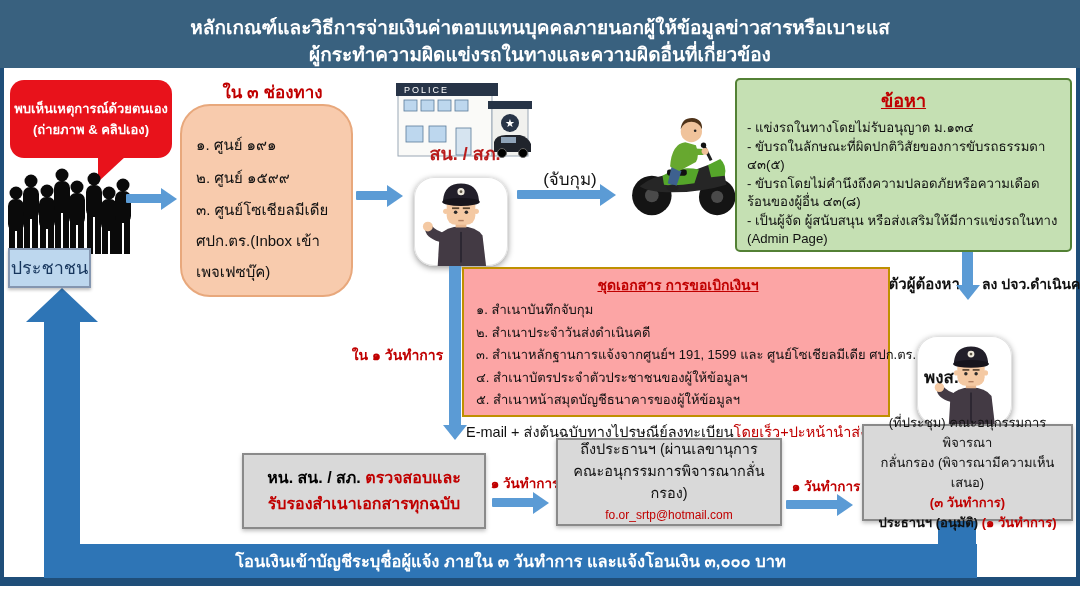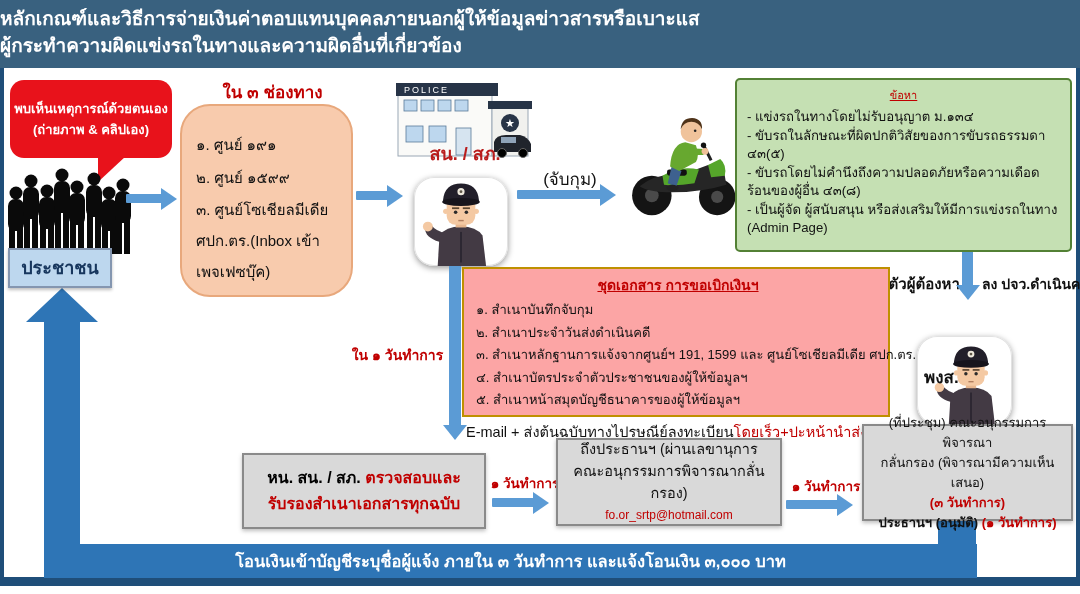--- a/index.html
+++ b/index.html
@@ -24,21 +24,21 @@
 </style>
 </head>
 <body>
 
 <div id="canvas">
 
   <div class="abs" style="left:0;top:66px;width:4px;height:520px;background:#1F4E79;"></div>
   <div class="abs" style="left:1076px;top:66px;width:4px;height:520px;background:#1F4E79;"></div>
   <div class="abs" style="left:0;top:577px;width:1080px;height:9px;background:#1F4E79;"></div>
 
-  <div class="abs" style="left:0;top:0;width:1080px;height:68px;background:#39617F;color:#fff;text-align:left;font-weight:bold;font-size:19px;line-height:27px;padding-top:5px;box-sizing:border-box;">
+  <div class="abs" style="left:0;top:0;width:1080px;height:68px;background:#39617F;color:#fff;text-align:center;font-weight:bold;font-size:19px;line-height:27px;padding-top:14px;box-sizing:border-box;">
     <div>หลักเกณฑ์และวิธีการจ่ายเงินค่าตอบแทนบุคคลภายนอกผู้ให้ข้อมูลข่าวสารหรือเบาะแส</div>
     <div>ผู้กระทำความผิดแข่งรถในทางและความผิดอื่นที่เกี่ยวข้อง</div>
   </div>
 
   <div class="abs" style="left:26px;top:288px;width:0;height:0;border-left:36px solid transparent;border-right:36px solid transparent;border-bottom:34px solid #2E75B6;"></div>
   <div class="flowbar" style="left:44px;top:320px;width:36px;height:226px;"></div>
   <div class="flowbar" style="left:938px;top:519px;width:38px;height:27px;"></div>
   <div class="flowbar" style="left:44px;top:544px;width:933px;height:34px;color:#fff;font-weight:bold;font-size:16.5px;line-height:34px;text-align:center;">
     <span>โอนเงินเข้าบัญชีระบุชื่อผู้แจ้ง ภายใน ๓ วันทำการ และแจ้งโอนเงิน ๓,๐๐๐ บาท</span>
   </div>
@@ -81,21 +81,21 @@
           <rect x="98" y="64" width="6" height="28"></rect>
           <rect x="106" y="64" width="6" height="28"></rect>
         <circle cx="119" cy="23" r="6.5"></circle>
           <rect x="111" y="29" width="16" height="32" rx="7"></rect>
           <rect x="112" y="56" width="6" height="36"></rect>
           <rect x="120" y="56" width="6" height="36"></rect>
       </g>
     </svg>
   </div>
 
-  <div class="abs" style="left:8px;top:248px;width:104px;height:40px;background:#BDD7EE;border:2px solid #8496B0;box-sizing:border-box;color:#17365D;font-weight:bold;font-size:18px;line-height:36px;text-align:center;box-shadow:0 2px 3px rgba(0,0,0,.25);">
+  <div class="abs" style="left:8px;top:248px;width:83px;height:40px;background:#BDD7EE;border:2px solid #8496B0;box-sizing:border-box;color:#17365D;font-weight:normal;font-size:18px;line-height:36px;text-align:center;box-shadow:0 2px 3px rgba(0,0,0,.25);">
     <span>ประชาชน</span>
   </div>
 
   <div class="harrow" style="left:126px;top:194px;width:36px;"></div>
 
   <div class="abs red center" style="left:190px;top:78px;width:165px;font-weight:bold;font-size:17px;">
     <span>ใน ๓ ช่องทาง</span>
   </div>
   <div class="abs" style="left:180px;top:104px;width:173px;height:193px;background:#F8CBAD;border:2px solid #E8A87C;border-radius:30px;box-sizing:border-box;padding:22px 12px 0 14px;font-size:15px;line-height:33px;color:#111;">
     <div>๑. ศูนย์ ๑๙๑</div>
@@ -175,21 +175,21 @@
       <path d="M58 72 Q60 42 78 40 L92 44 Q97 58 92 66 L70 78 Z" fill="#67A82F"></path>
       <path d="M84 48 L103 49 L102 57 L84 57 Z" fill="#67A82F"></path>
       <circle cx="104" cy="52" r="4.5" fill="#EFC097"></circle>
       <circle cx="86" cy="26" r="14" fill="#F0C39B"></circle>
       <path d="M72 23 Q73 8 87 8 Q101 9 100 23 Q96 13 86 13 Q76 13 72 23 Z" fill="#4F3319"></path>
       <circle cx="91" cy="25" r="1.7" fill="#222"></circle>
     </svg>
   </div>
 
   <div class="abs" style="left:735px;top:78px;width:337px;height:174px;background:#C5E0B3;border:2px solid #538135;border-radius:5px;box-sizing:border-box;padding:6px 10px 0 10px;color:#111;">
-    <div class="center" style="font-weight:normal;font-size:11px;margin-bottom:4px;">
+    <div class="center" style="font-weight:bold;font-size:18px;margin-bottom:4px;">
       <span class="red" style="text-decoration:underline;">ข้อหา</span>
     </div>
     <div style="font-size:13.2px;line-height:18.5px;">
       <div>- แข่งรถในทางโดยไม่รับอนุญาต ม.๑๓๔</div>
       <div>- ขับรถในลักษณะที่ผิดปกติวิสัยของการขับรถธรรมดา ๔๓(๕)</div>
       <div>- ขับรถโดยไม่คำนึงถึงความปลอดภัยหรือความเดือดร้อนของผู้อื่น ๔๓(๘)</div>
       <div>- เป็นผู้จัด ผู้สนับสนุน หรือส่งเสริมให้มีการแข่งรถในทาง (Admin Page)</div>
     </div>
   </div>
 

